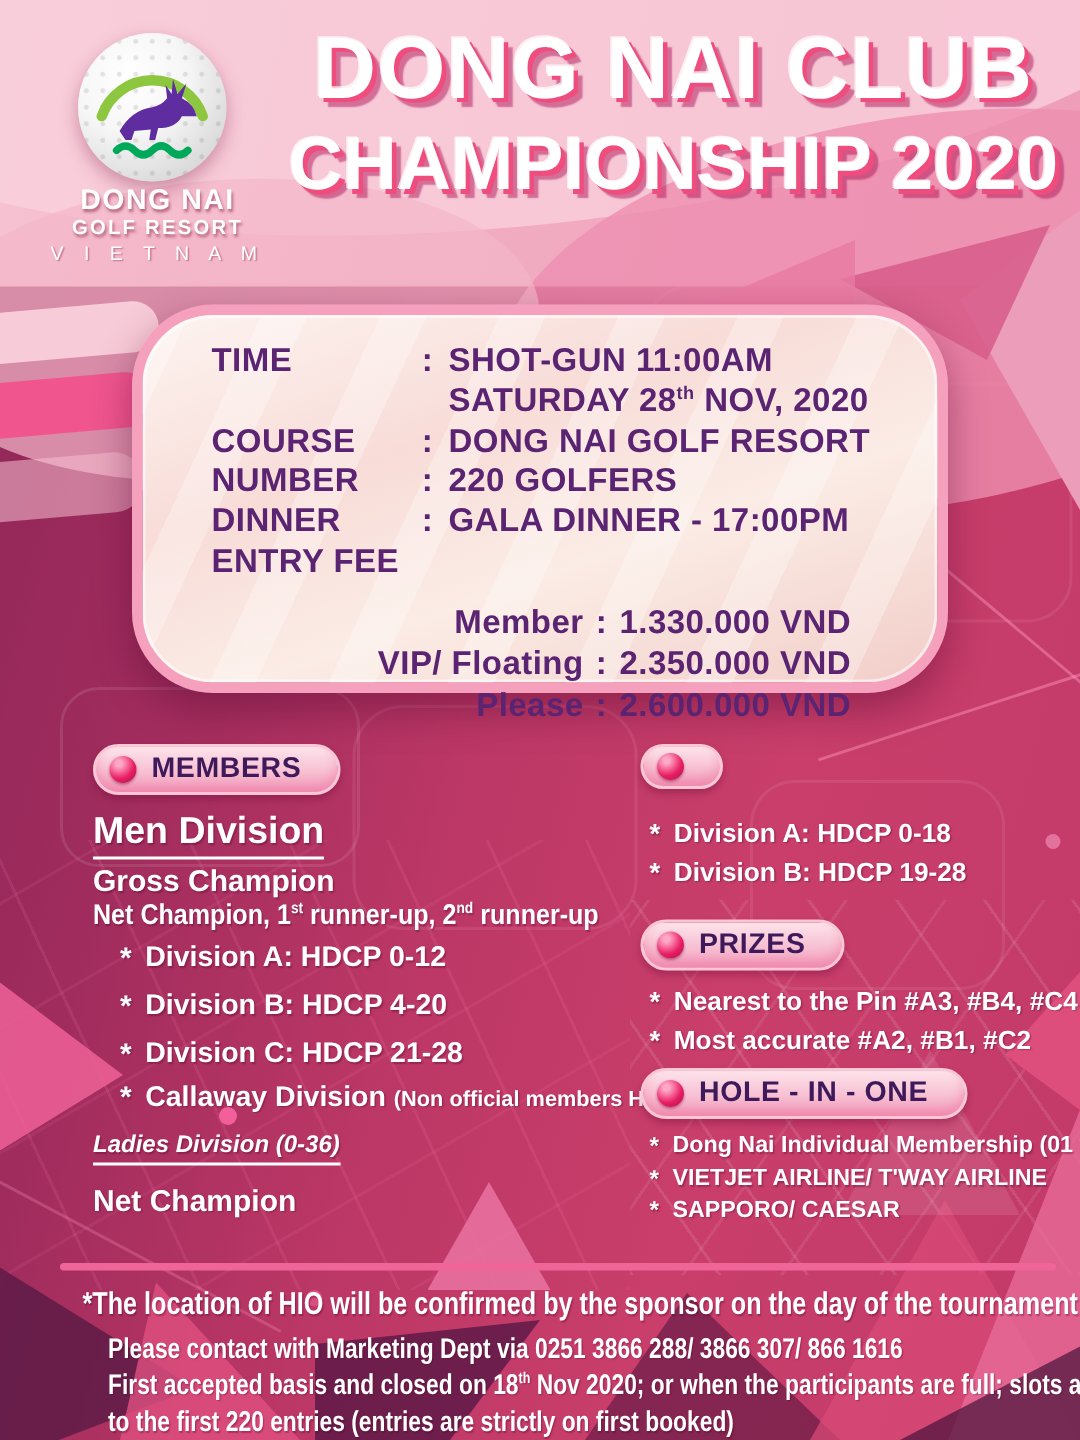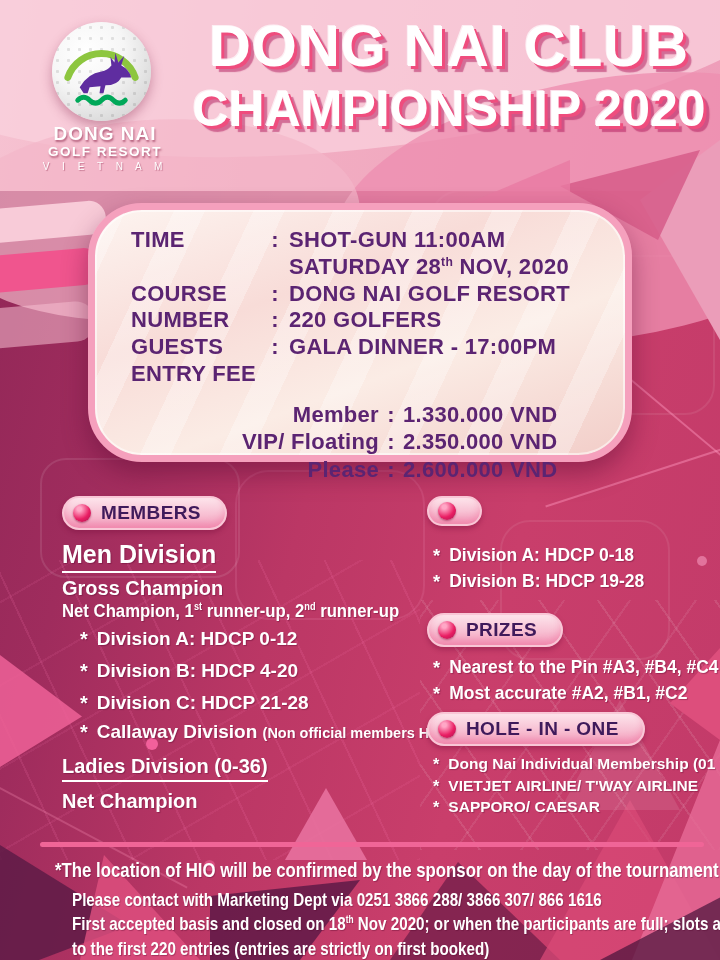--- a/index.html
+++ b/index.html
@@ -25,21 +25,21 @@
     background-image:radial-gradient(rgba(0,0,0,.10) 1.3px, transparent 1.9px),
       radial-gradient(circle at 35% 30%, #ffffff 0%, #f6f6f6 40%, #dcdcdc 75%, #c2c2c2 100%);
     background-size:11px 11px, 100% 100%;
     box-shadow:0 5px 12px rgba(120,20,60,.35); }
   .golf-ball svg { position:absolute; inset:0; }
   .logo-t1 { position:absolute; left:0; top:101px; width:150px; color:#fff; font-weight:bold;
     font-size:19px; letter-spacing:1px; text-shadow:1px 2px 2px rgba(120,10,50,.5); }
   .logo-t2 { position:absolute; left:0; top:122px; width:150px; color:#fff; font-weight:bold;
     font-size:13.5px; letter-spacing:1.5px; text-shadow:1px 2px 2px rgba(120,10,50,.5); }
   .logo-t3 { position:absolute; left:0; top:139px; width:150px; color:#fff;
-    font-size:10px; letter-spacing:5px; text-shadow:1px 1px 1px rgba(120,10,50,.4); }
+    font-size:13px; letter-spacing:5px; text-shadow:1px 1px 1px rgba(120,10,50,.4); }
   
   .title { position:absolute; left:186px; top:14px; width:526px; z-index:6; text-align:center;
     color:#fff; font-weight:bold; }
   .title .t-line1 { font-size:58px; letter-spacing:1px; line-height:1.12;
     text-shadow:-1px -1px 0 rgba(255,255,255,.7), 3px 3px 0 #ef4d7e, 6px 6px 1px rgba(173,20,87,.5); }
   .title .t-line2 { font-size:50px; letter-spacing:0px; line-height:1.22;
     text-shadow:-1px -1px 0 rgba(255,255,255,.7), 3px 3px 0 #ef4d7e, 6px 6px 1px rgba(173,20,87,.5); }
   
   .deco { position:absolute; z-index:2; }
   .circuit { position:absolute; border:2px solid rgba(255,255,255,.10); border-radius:30px; }
@@ -47,21 +47,21 @@
   .thin { position:absolute; height:2px; background:rgba(255,150,190,.45); }
   .tri { position:absolute; }
   .gridlines { position:absolute; }
   
   .card { position:absolute; left:88px; top:203px; width:544px; height:259px; z-index:5;
     border-radius:54px; border:7px solid #f5a0bd;
     background:linear-gradient(160deg,#fdf4f0 0%,#f8dcd8 35%,#fbece5 62%,#f2cdc8 100%);
     box-shadow:0 12px 26px rgba(90,10,50,.45), inset 0 0 0 2px rgba(255,255,255,.55); }
   .card::before { content:""; position:absolute; inset:0; border-radius:46px;
     background:repeating-linear-gradient(115deg, rgba(255,255,255,.30) 0 28px, rgba(255,255,255,0) 28px 72px); }
-  .card-inner { position:relative; padding:17px 18px 10px 36px; color:#5b2472; }
+  .card-inner { position:relative; padding:17px 18px 10px 46px; color:#5b2472; }
   .info-row { display:flex; font-size:22px; font-weight:bold; line-height:1.22; letter-spacing:.3px; }
   .info-label { width:130px; flex:none; }
   .info-colon { width:28px; flex:none; text-align:center; }
   .info-value { flex:1; }
   .fees { margin-top:13px; }
   .fee-row { display:flex; font-size:22px; font-weight:bold; line-height:1.24; letter-spacing:.3px; }
   .fee-label { width:248px; flex:none; text-align:right; }
   .fee-colon { width:24px; flex:none; text-align:center; }
   .fee-value { flex:1; text-align:left; }
   sup { font-size:.55em; vertical-align:super; line-height:0; font-weight:bold; }
@@ -172,21 +172,21 @@
         <span class="info-label">COURSE</span>
         <span class="info-colon">:</span>
         <span class="info-value">DONG NAI GOLF RESORT</span>
       </div>
       <div class="info-row">
         <span class="info-label">NUMBER</span>
         <span class="info-colon">:</span>
         <span class="info-value">220 GOLFERS</span>
       </div>
       <div class="info-row">
-        <span class="info-label">GUESTS</span>
+        <span class="info-label">DINNER</span>
         <span class="info-colon">:</span>
         <span class="info-value">GALA DINNER - 17:00PM</span>
       </div>
       <div class="info-row">
         <span class="info-label" style="width:auto;">ENTRY FEE</span>
       </div>
       <div class="fees">
         <div class="fee-row">
           <span class="fee-label">Member</span>
           <span class="fee-colon">:</span>
@@ -226,21 +226,21 @@
     <span>Division B: HDCP 4-20</span>
   </div>
   <div class="bullet-item" style="left:80px;top:692px;font-size:19px;">
     <span class="star">*</span>
     <span>Division C: HDCP 21-28</span>
   </div>
   <div class="bullet-item" style="left:80px;top:721px;font-size:19px;">
     <span class="star">*</span>
     <span><span>Callaway Division</span> <span class="note">(Non official members HDCP)</span></span>
   </div>
-  <div class="wtext" style="left:62px;top:755px;font-size:20px;">
+  <div class="wtext" style="left:62px;top:755px;font-size:16px;font-style:italic;">
     <span class="uline">Ladies Division (0-36)</span>
   </div>
   <div class="wtext" style="left:62px;top:790px;font-size:20px;">Net Champion</div>
 
   <div class="pill" style="left:427px;top:496px;">
     <span class="pill-ball"></span>
   </div>
   <div class="bullet-item" style="left:433px;top:545px;font-size:17.5px;">
     <span class="star">*</span>
     <span>Division A: HDCP 0-18</span>

